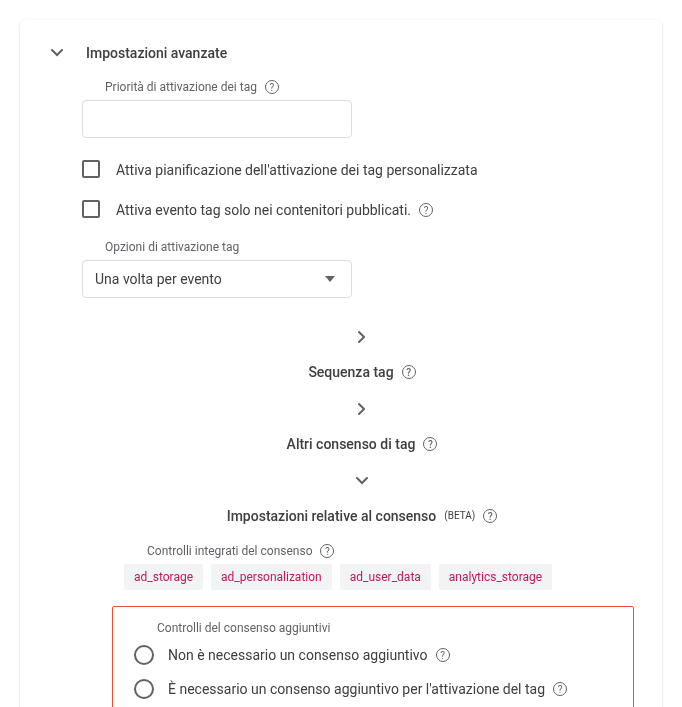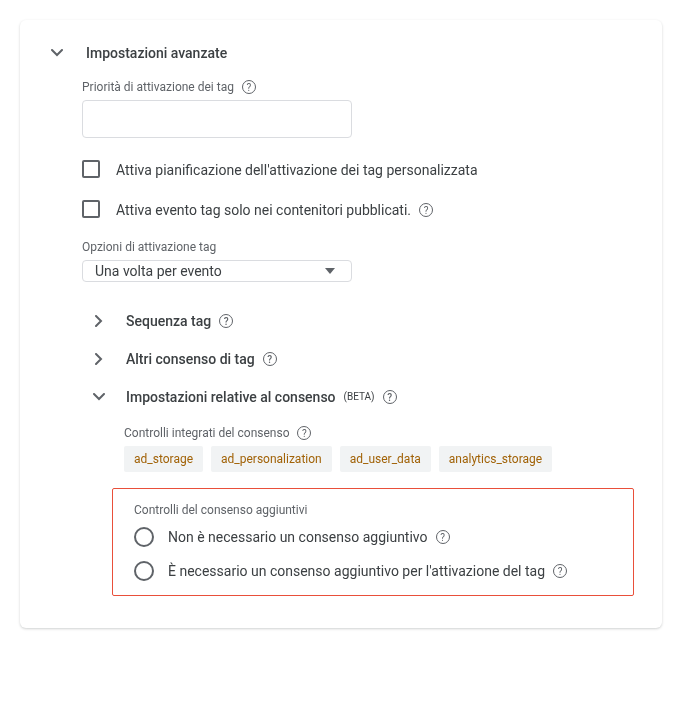--- a/index.html
+++ b/index.html
@@ -39,20 +39,21 @@
   .indent {
     margin-left: 34px;
   }
   .field-label {
     font-size: 12px;
     color: #5f6368;
     margin-bottom: 6px;
     display: flex;
     align-items: center;
     gap: 8px;
+    margin-left: 23px;
   }
   .text-input {
     width: 270px;
     height: 38px;
     border: 1px solid #dadce0;
     border-radius: 4px;
     padding: 0 10px;
     font-size: 14px;
     outline: none;
     background: #fff;
@@ -76,40 +77,41 @@
   }
   .cb-label {
     font-size: 14px;
     color: #3c4043;
     display: flex;
     align-items: center;
     gap: 8px;
   }
   .select {
     width: 270px;
-    height: 22px;
+    height: 38px;
     border: 1px solid #dadce0;
     border-radius: 4px;
     padding: 0 12px;
     display: flex;
     align-items: center;
     justify-content: space-between;
     font-size: 14px;
     color: #3c4043;
     cursor: pointer;
     background: #fff;
     margin-bottom: 30px;
   }
   .sub-header {
     display: flex;
     align-items: center;
     gap: 18px;
     margin-bottom: 20px;
     margin-left: 8px;
     cursor: pointer;
+    flex-direction: column;
   }
   .sub-header .title {
     font-size: 14px;
     font-weight: 500;
     color: #3c4043;
     display: flex;
     align-items: center;
     gap: 8px;
   }
   sup { font-size: 10px; font-weight: 400; vertical-align: top; position: relative; top: -1px; }
@@ -129,21 +131,21 @@
     margin-left: 42px;
   }
   .chips {
     display: flex;
     gap: 8px;
     flex-wrap: wrap;
     margin-bottom: 16px;
   }
   .chip {
     background: #f1f3f4;
-    color: #a16207;
+    color: #be185d;
     font-size: 12px;
     padding: 6px 10px;
     border-radius: 2px;
   }
   .highlight-box {
     border: 1px solid #e94f3a;
     border-radius: 2px;
     padding: 14px 14px 10px 21px;
     margin-left: 30px;
   }

